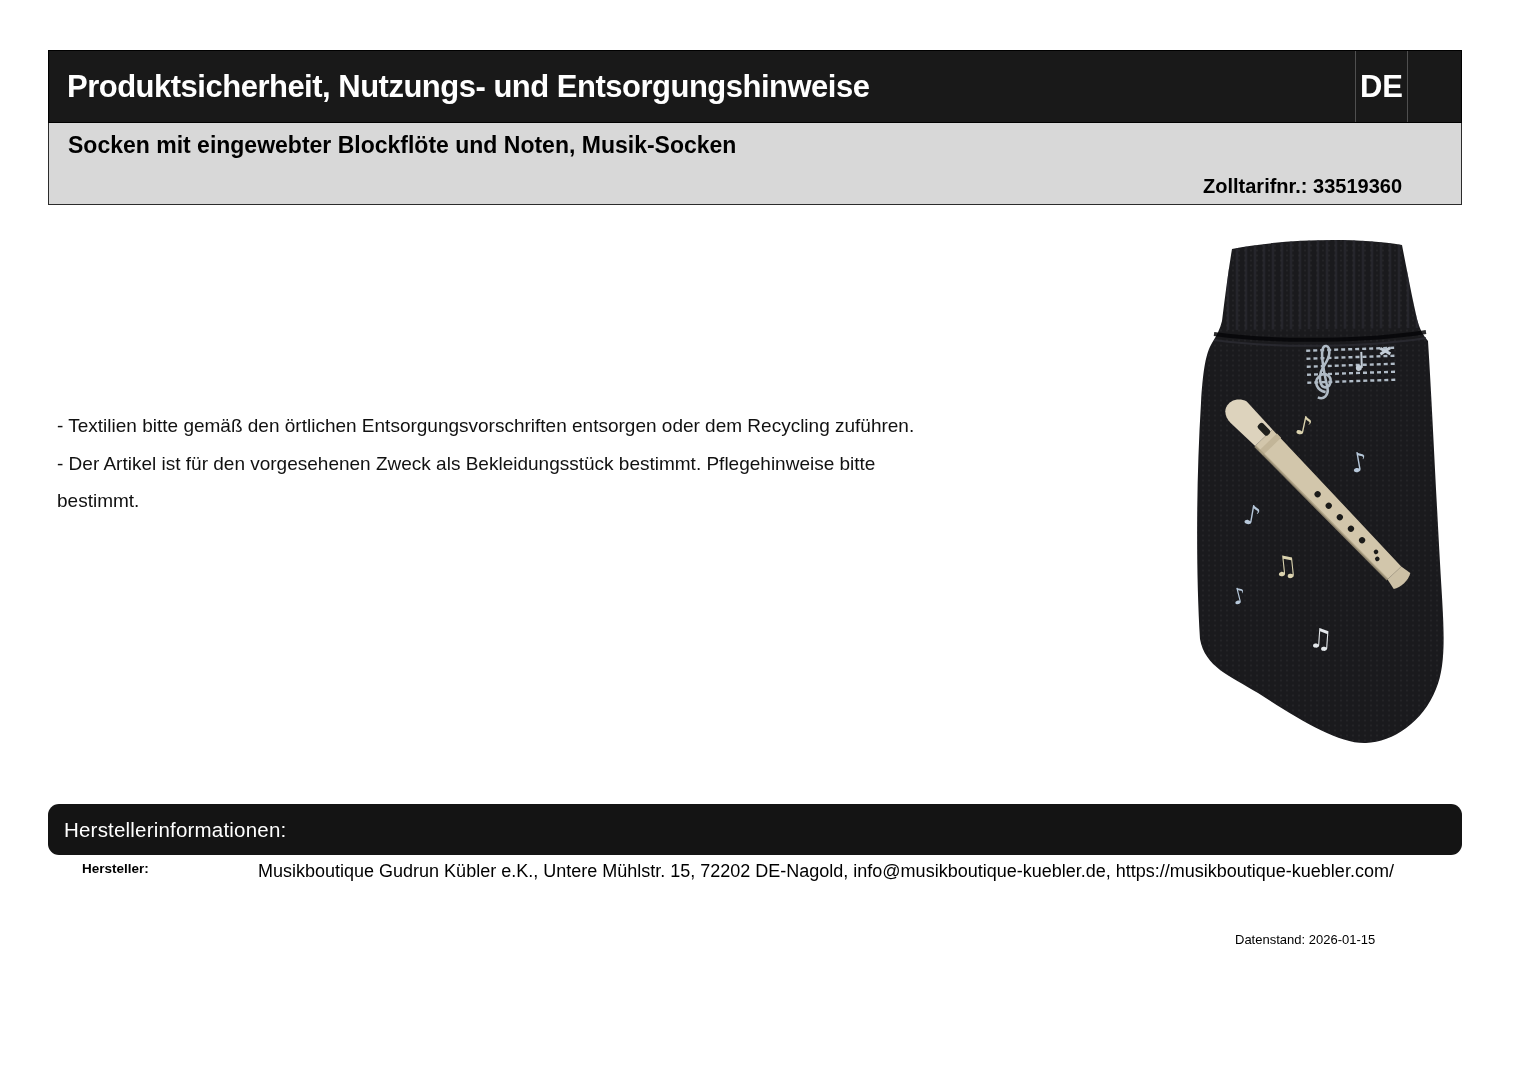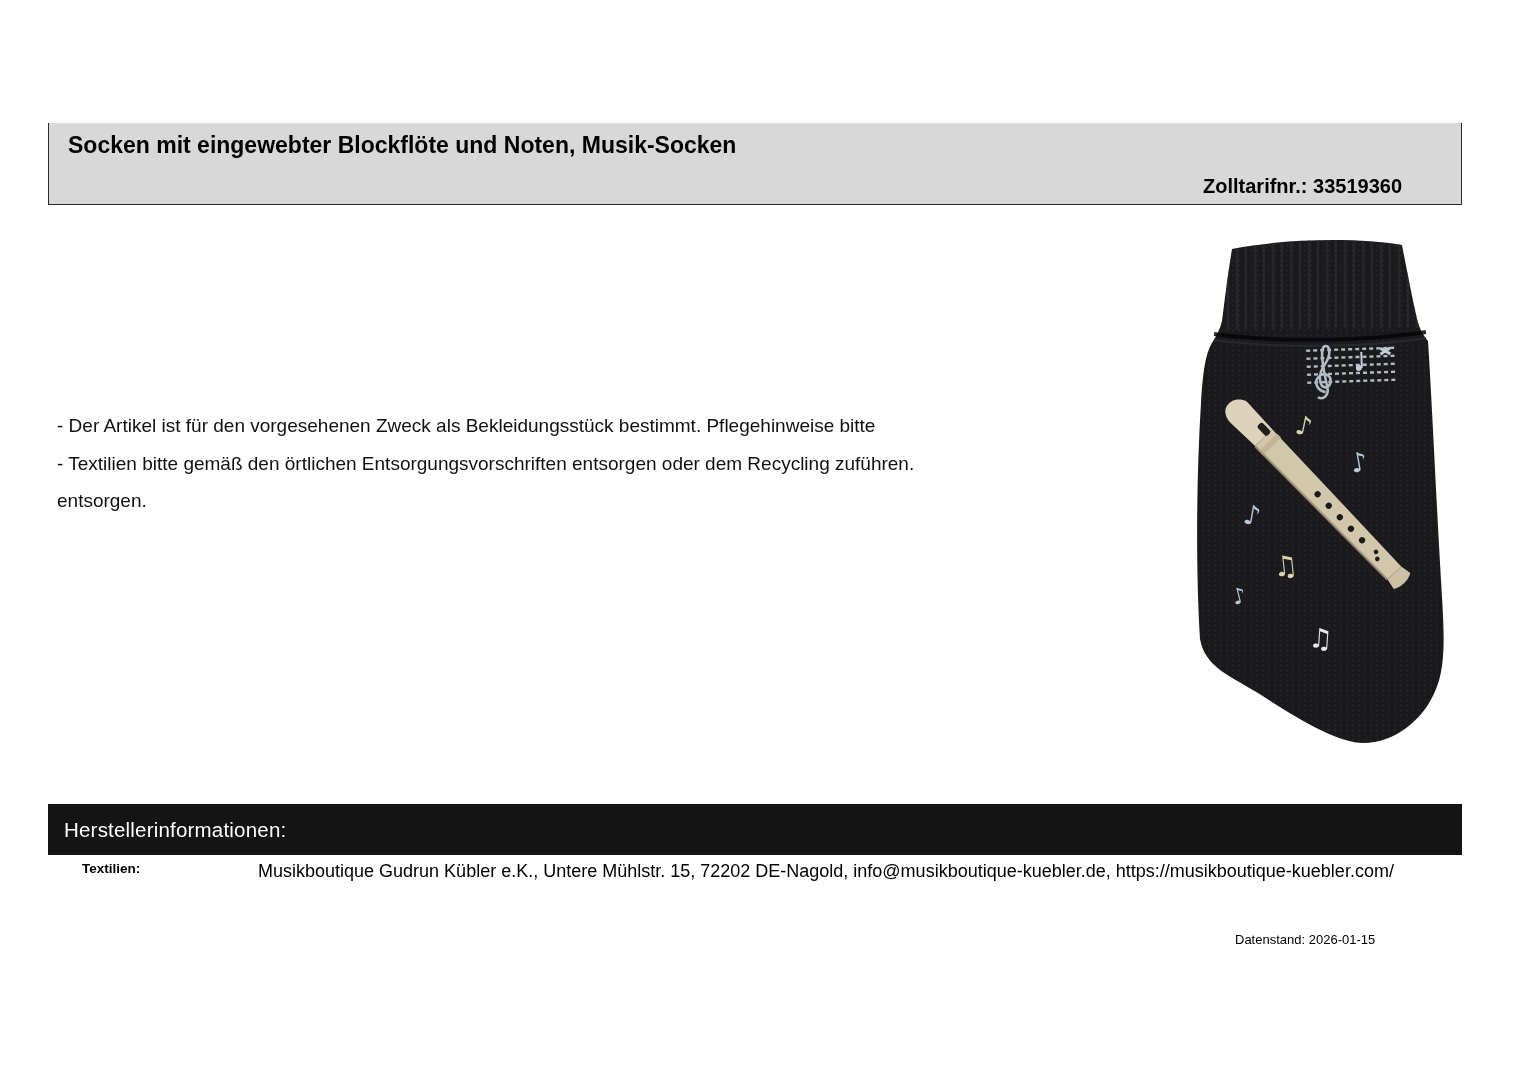--- a/index.html
+++ b/index.html
@@ -39,47 +39,52 @@
   .notes {
     position:absolute; left:57px; top:407px; font-size:19px; color:#111;
     line-height:37.5px; white-space:nowrap;
   }
   
   .product-photo { position:absolute; left:1170px; top:233px; width:300px; height:560px; }
   
   .mfr-bar {
     position:absolute; left:48px; top:804px; width:1414px; height:51px;
     background:#141414; color:#fff; display:flex; align-items:center;
-    padding-left:16px; font-size:20.5px; letter-spacing:0.2px;
+    padding-left:16px; font-size:20.5px; letter-spacing:0.2px;border-radius:11px;
   }
   .mfr-label {
     position:absolute; left:82px; top:861px; font-size:13.5px; font-weight:bold;
   }
   .mfr-value {
     position:absolute; left:258px; top:861px; font-size:18px; white-space:nowrap;
   }
   .datenstand {
     position:absolute; left:1235px; top:932px; font-size:13px;
   }
 </style>
 </head>
 <body>
 
 <div class="page">
 
+  <div class="header-bar">
+    <div class="header-title">Produktsicherheit, Nutzungs- und Entsorgungshinweise</div>
+    <div class="lang-cell">DE</div>
+    <div class="header-spacer"></div>
+  </div>
 
   <div class="subtitle-bar">
     <div class="product-name">Socken mit eingewebter Blockflöte und Noten, Musik-Socken</div>
     <div class="tariff-number">Zolltarifnr.: 33519360</div>
   </div>
 
   <div class="notes">
+    <div>- Textilien bitte gemäß den örtlichen Entsorgungsvorschriften entsorgen oder dem Recycling zuführen.</div>
     <div>- Der Artikel ist für den vorgesehenen Zweck als Bekleidungsstück bestimmt. Pflegehinweise bitte</div>
-    <div>- Textilien bitte gemäß den örtlichen Entsorgungsvorschriften entsorgen oder dem Recycling zuführen.</div>
-    <div>entsorgen.</div>
+    <div>bestimmt.</div>
   </div>
 
   <div class="product-photo">
     <svg width="300" height="560" viewBox="0 0 300 560" xmlns="http://www.w3.org/2000/svg">
       <defs>
         <pattern id="rib" width="9" height="10" patternUnits="userSpaceOnUse">
           <line x1="4" y1="0" x2="4" y2="10" stroke="#2e2e36" stroke-width="2.5"></line>
         </pattern>
         <pattern id="knit" width="6" height="5" patternUnits="userSpaceOnUse">
           <circle cx="3" cy="2.5" r="0.9" fill="#ffffff" opacity="0.05"></circle>
@@ -140,18 +145,18 @@
         <text x="104" y="344" font-size="28" transform="rotate(-6 104 344)" fill="#dbd3af">♫</text>
         <text x="64" y="372" font-size="22" transform="rotate(-14 64 372)" fill="#b7c8da">♪</text>
         <text x="138" y="414" font-size="27" transform="rotate(4 138 414)" fill="#e4e8eb">♫</text>
       </g>
     </svg>
   </div>
 
   <div class="mfr-bar">
     <span>Herstellerinformationen:</span>
   </div>
-  <div class="mfr-label">Textilien:</div>
+  <div class="mfr-label">Hersteller:</div>
   <div class="mfr-value">Musikboutique Gudrun Kübler e.K., Untere Mühlstr. 15, 72202 DE-Nagold, info@musikboutique-kuebler.de, https://musikboutique-kuebler.com/</div>
 
   <div class="datenstand">Datenstand: 2026-01-15</div>
 
 </div>
 
 </body></html>

